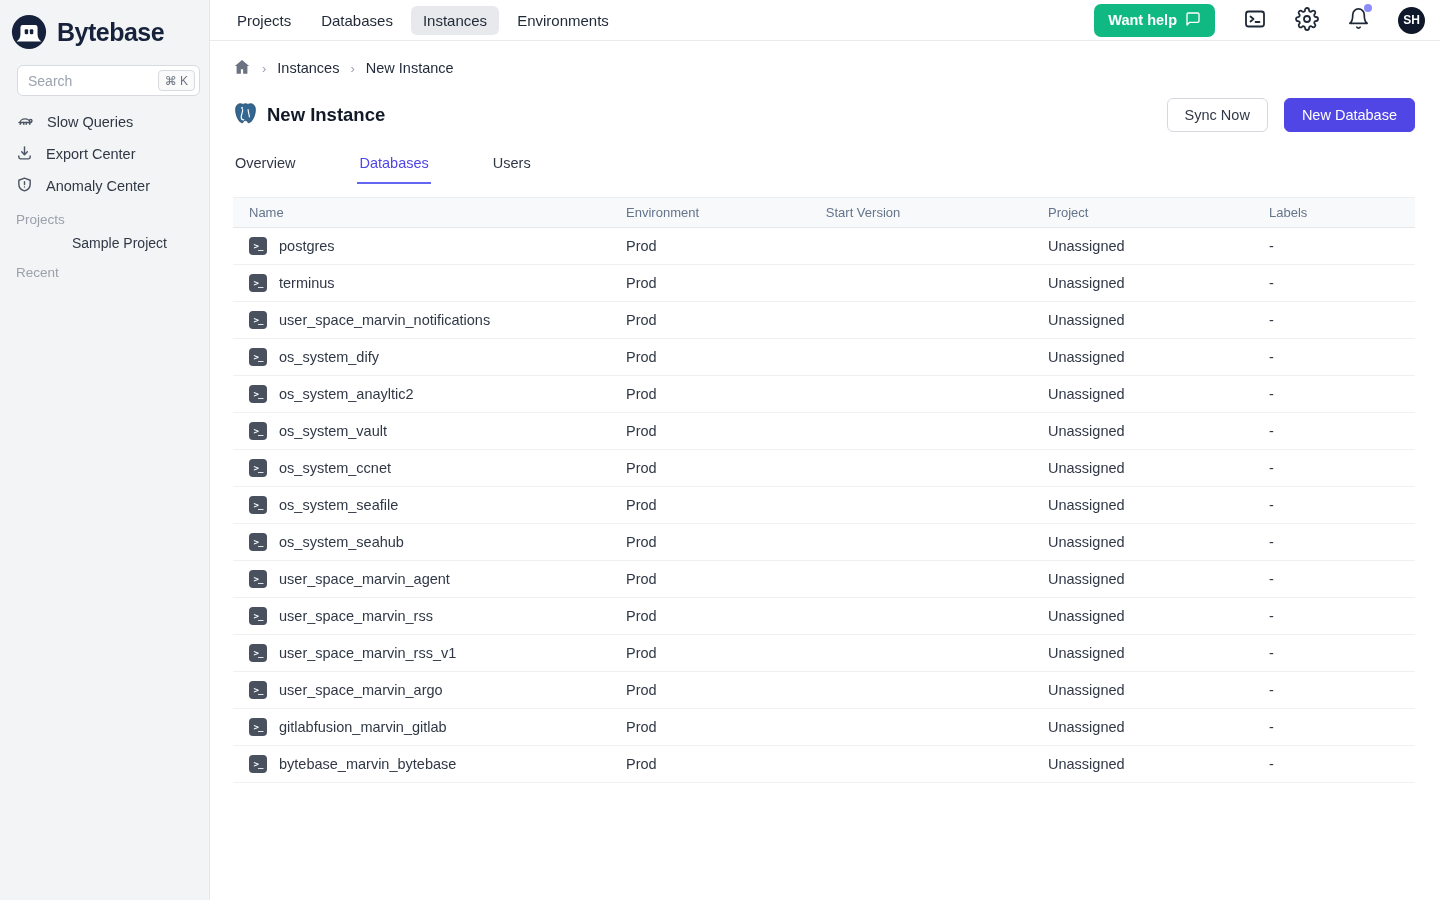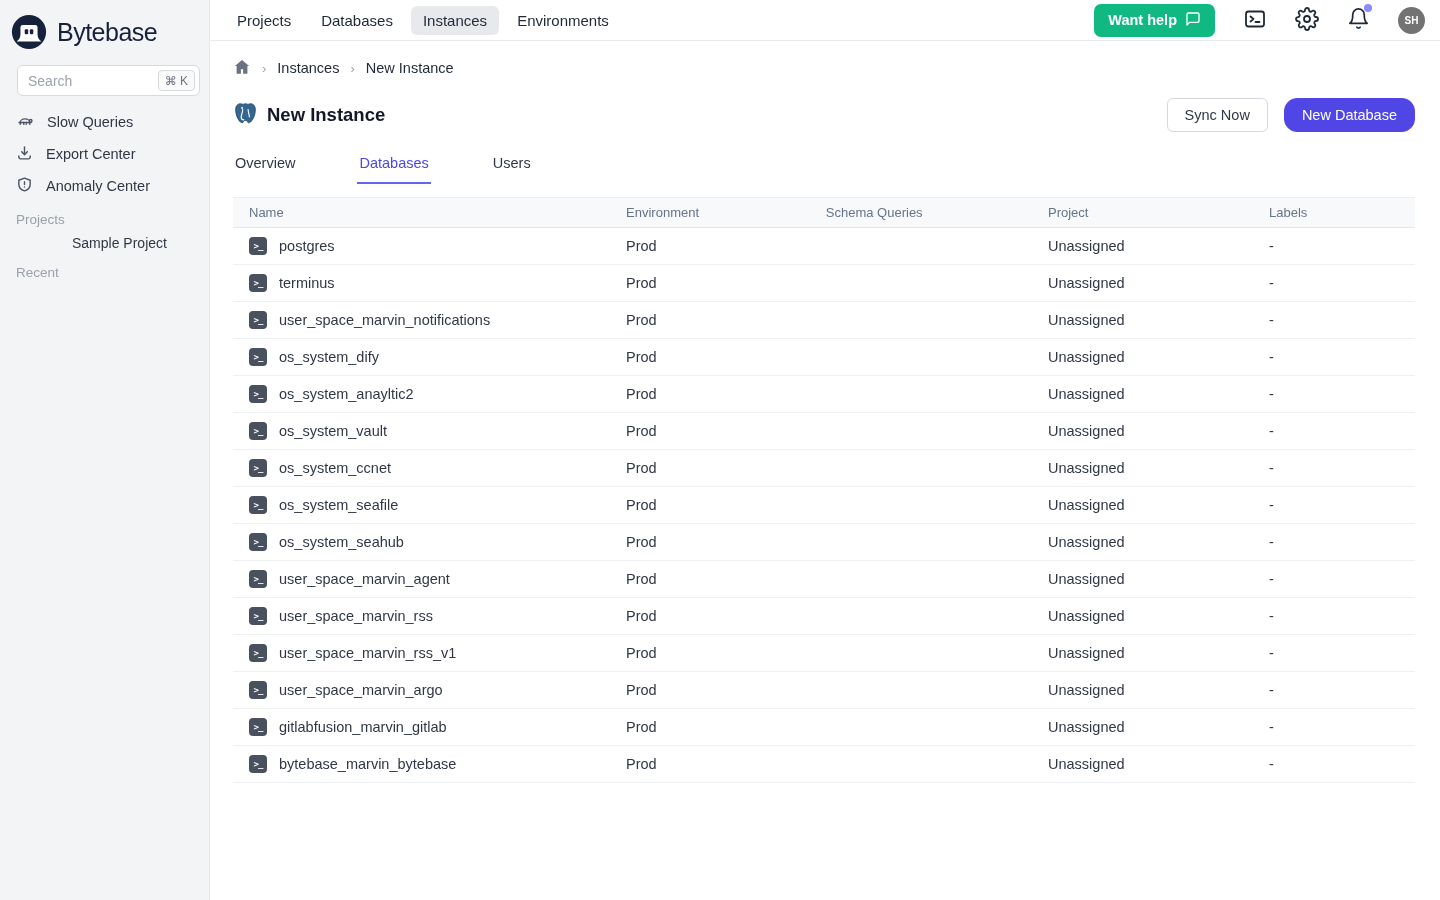--- a/index.html
+++ b/index.html
@@ -13,21 +13,21 @@
   .app { display: flex; width: 1440px; height: 900px; }
 
   
   .sidebar {
     width: 210px; height: 900px; background: #f3f4f5;
     border-right: 1px solid #e5e7eb;
     display: flex; flex-direction: column; flex-shrink: 0;
   }
   .brand-row { display: flex; align-items: center; gap: 9px; padding: 13px 10px 8px 10px; }
   .brand-logo { width: 38px; height: 38px; flex-shrink: 0; }
-  .brand-name { font-size: 25px; font-weight: normal; color: #16213c; letter-spacing: -0.5px; }
+  .brand-name { font-size: 25px; font-weight: bold; color: #16213c; letter-spacing: -0.5px; }
   .search-wrap { margin: 6px 9px 10px 17px; position: relative; }
   .search-input {
     width: 100%; height: 31px; border: 1px solid #d7dade; border-radius: 6px;
     background: #fff; padding: 0 52px 0 10px; font-size: 14px; color: #374151;
     font-family: "Liberation Sans", sans-serif; outline: none;
   }
   .search-input::placeholder { color: #9ca3af; }
   .search-kbd {
     position: absolute; right: 5px; top: 5px; height: 21px;
     border: 1px solid #d7dade; border-radius: 4px; background: #fafafa;
@@ -65,41 +65,41 @@
   .nav-item.active { background: #e8e9ec; }
   .topnav-right { display: flex; align-items: center; gap: 28px; }
   .help-btn {
     display: flex; align-items: center; gap: 8px; background: #10b981; color: #fff;
     border: none; border-radius: 7px; padding: 7px 14px; font-size: 14.5px;
     font-weight: bold; cursor: pointer; font-family: "Liberation Sans", sans-serif;
   }
   .icon-btn { background: none; border: none; cursor: pointer; padding: 0; display: flex; position: relative; color: #1f2937; }
   .bell-dot { position: absolute; top: -3px; right: -2px; width: 8px; height: 8px; border-radius: 50%; background: #8b8cf8; }
   .avatar {
-    width: 27px; height: 27px; border-radius: 50%; background: #737373; color: #fff;
-    font-size: 10px; font-weight: bold; display: flex; align-items: center;
+    width: 27px; height: 27px; border-radius: 50%; background: #0f172a; color: #fff;
+    font-size: 12px; font-weight: bold; display: flex; align-items: center;
     justify-content: center; cursor: pointer; border: none; font-family: "Liberation Sans", sans-serif;
   }
 
   .content { flex: 1; padding: 0 25px 0 23px; overflow: hidden; }
   .breadcrumb { display: flex; align-items: center; gap: 11px; margin-top: 15px; height: 24px; }
   .crumb { font-size: 14.5px; color: #1f2937; cursor: pointer; }
   .crumb.current { font-weight: 500; }
   .crumb-sep { color: #9ca3af; font-size: 13px; }
 
   .title-row { display: flex; align-items: center; justify-content: space-between; margin-top: 17px; height: 36px; }
   .title-left { display: flex; align-items: center; gap: 9px; }
   .page-title { font-size: 18.5px; font-weight: bold; color: #111827; }
   .title-actions { display: flex; align-items: center; gap: 16px; }
   .btn-secondary {
     background: #fff; border: 1px solid #d5d9de; border-radius: 6px; color: #303846;
     font-size: 14.5px; padding: 8px 17px; cursor: pointer; font-family: "Liberation Sans", sans-serif;
   }
   .btn-primary {
-    background: #4f46e5; border: 1px solid #4f46e5; border-radius: 13px; color: #fff;
+    background: #4f46e5; border: 1px solid #4f46e5; border-radius: 6px; color: #fff;
     font-size: 14.5px; padding: 8px 17px; cursor: pointer; font-family: "Liberation Sans", sans-serif;
   }
 
   .tabs { display: flex; gap: 60px; margin-top: 16px; }
   .tab {
     background: none; border: none; font-size: 14.5px; color: #303846; cursor: pointer;
     padding: 6px 2px 11px 2px; border-bottom: 2px solid transparent;
     font-family: "Liberation Sans", sans-serif;
   }
   .tab.active { color: #4f46e5; border-bottom-color: #6366f1; }
@@ -273,21 +273,21 @@
       <div class="tabs">
         <button class="tab">Overview</button>
         <button class="tab active">Databases</button>
         <button class="tab">Users</button>
       </div>
 
       <section class="db-table">
         <div class="thead">
           <div class="cell">Name</div>
           <div class="cell">Environment</div>
-          <div class="cell">Schema Queries</div>
+          <div class="cell">Start Version</div>
           <div class="cell">Project</div>
           <div class="cell">Labels</div>
         </div>
         <div id="table-body">
             <div class="trow">
     <div class="cell name-cell">
       <span class="db-icon">&gt;_</span>
       <span class="db-name">postgres</span>
     </div>
     <div class="cell env">Prod</div>

